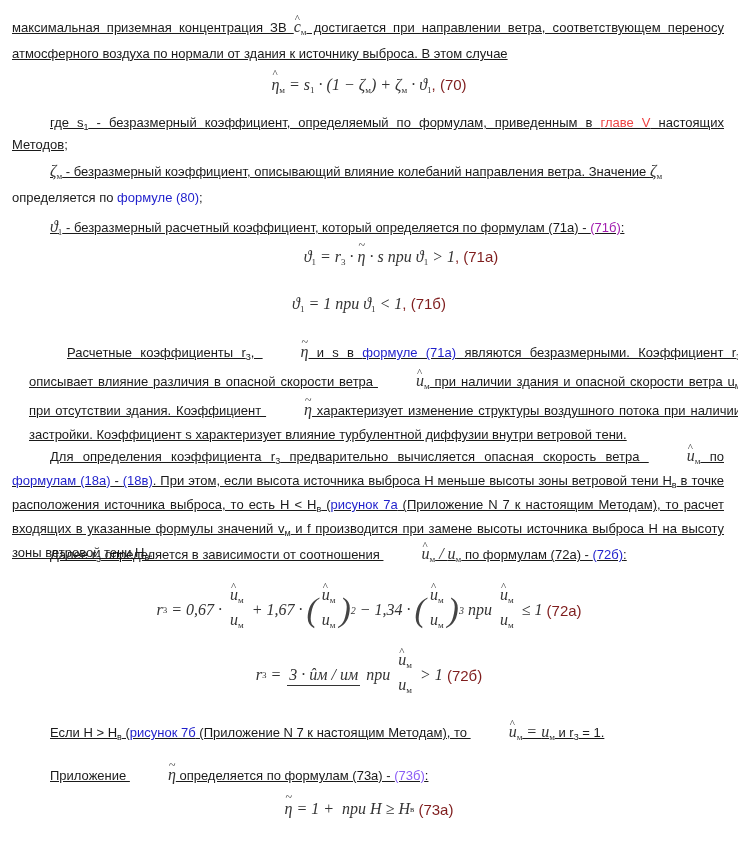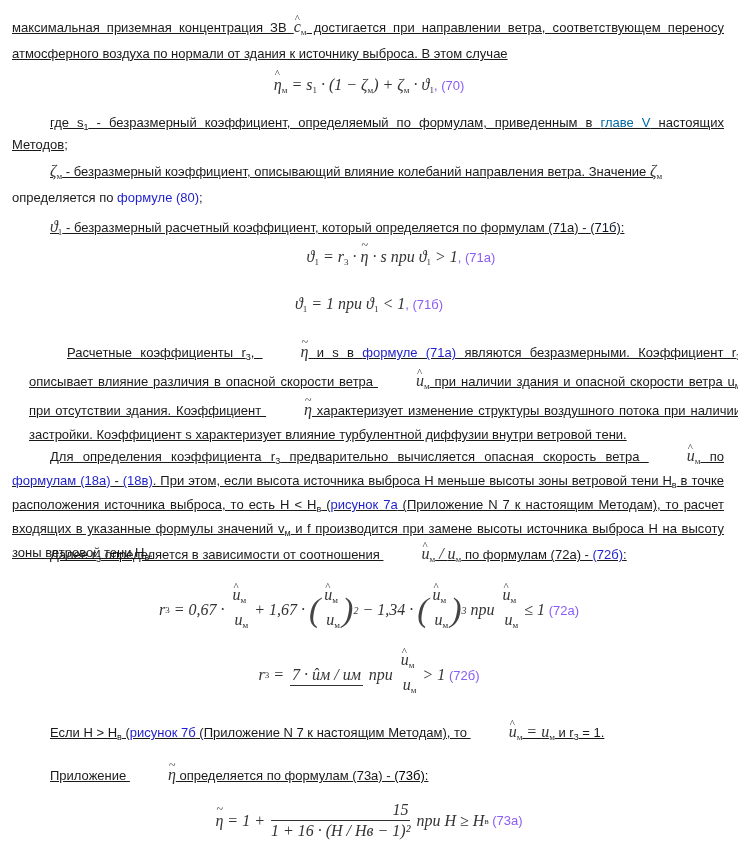--- a/index.html
+++ b/index.html
@@ -15,51 +15,51 @@
   .indent { text-indent: 38px; }
   a.link { color: #1f1fcc; text-decoration: none; }
   .m { font-family: "Liberation Serif", serif; font-style: italic; font-size: 16px; color: #333; }
   .mr { font-family: "Liberation Serif", serif; font-size: 16px; color: #333; }
   .sub { font-size: 9px; vertical-align: -3px; font-style: normal; }
   .hat { position: relative; display: inline-block; }
   .hat::before { content: "^"; position: absolute; left: 1px; top: -9px; font-size: 11px; font-style: normal; }
   .tilde { position: relative; display: inline-block; }
   .tilde::before { content: "~"; position: absolute; left: 1px; top: -10px; font-size: 12px; font-style: normal; }
   .eq { position: absolute; left: 0; width: 738px; text-align: center; white-space: nowrap; }
-  .eqnum { font-family: "Liberation Sans", sans-serif; font-size: 13px; font-style: normal; color: #8b5cf6; }
+  .eqnum { font-family: "Liberation Sans", sans-serif; font-size: 15px; font-style: normal; color: #7f1d1d; }
   .frac { display: inline-block; vertical-align: middle; text-align: center; margin: 0 2px; }
-  .frac > span { display: block; line-height: 20px; text-align: right; }
+  .frac > span { display: block; line-height: 20px; }
   .frac > .num { border-bottom: 1px solid #333; padding: 0 2px; }
   .paren { font-size: 34px; font-family: "Liberation Serif", serif; font-weight: 100; vertical-align: middle; color: #444; }
   .sup-after { font-size: 10px; vertical-align: 22px; font-family: "Liberation Serif", serif; }
 </style>
 </head>
 <body>
 
 <div class="page">
 
   <div class="p" style="top:16px;">
     <span>максимальная приземная концентрация ЗВ </span><span class="m"><span class="hat">c</span><span class="sub">м</span></span><span> достигается при направлении ветра, соответствующем переносу атмосферного воздуха по нормали от здания к источнику выброса. В этом случае</span>
   </div>
 
   <div class="eq" style="top:76px;">
     <span class="m"><span class="hat">η</span><span class="sub">м</span><span class="mr"> = </span><span>s</span><span class="sub">1</span><span class="mr"> · </span><span class="mr">(1 − </span><span>ζ</span><span class="sub">м</span><span class="mr">) + </span><span>ζ</span><span class="sub">м</span><span class="mr"> · </span><span>ϑ</span><span class="sub">1</span></span><span class="eqnum">, (70)</span>
   </div>
 
   <div class="p tight indent" style="top:114px;">
-    <span>где s</span><span class="sub">1</span><span> - безразмерный коэффициент, определяемый по формулам, приведенным в </span><a class="link" href="#" style="color: #0369a1;">главе V</a><span> настоящих Методов;</span>
+    <span>где s</span><span class="sub">1</span><span> - безразмерный коэффициент, определяемый по формулам, приведенным в </span><a class="link" href="#" style="color: #ef4444;">главе V</a><span> настоящих Методов;</span>
   </div>
 
   <div class="p indent" style="top:160px;">
     <span class="m"><span>ζ</span><span class="sub">м</span></span><span> - безразмерный коэффициент, описывающий влияние колебаний направления ветра. Значение </span><span class="m"><span>ζ</span><span class="sub">м</span></span><br>
     <span style="display:inline-block; margin-left:-38px;"><span>определяется по </span><a class="link" href="#" style="color: rgb(31, 31, 204);">формуле (80)</a><span>;</span></span>
   </div>
 
   <div class="p indent" style="top:216px;">
-    <span class="m"><span>ϑ</span><span class="sub">1</span></span><span> - безразмерный расчетный коэффициент, который определяется по формулам (71а) - </span><a class="link" href="#" style="color: #0f172a;">(71б)</a><span>:</span>
+    <span class="m"><span>ϑ</span><span class="sub">1</span></span><span> - безразмерный расчетный коэффициент, который определяется по формулам (71а) - </span><a class="link" href="#" style="color: #a21caf;">(71б)</a><span>:</span>
   </div>
 
   <div class="eq" style="top:248px;padding-left:32px;">
     <span class="m"><span>ϑ</span><span class="sub">1</span><span> = r</span><span class="sub">3</span><span class="mr"> · </span><span class="tilde">η</span><span> · s </span><span class="mr">при </span><span>ϑ</span><span class="sub">1</span><span class="mr"> &gt; 1</span></span><span class="eqnum">, (71а)</span>
   </div>
 
   <div class="eq" style="top:295px;">
     <span class="m"><span>ϑ</span><span class="sub">1</span><span class="mr"> = 1 </span><span class="mr">при </span><span>ϑ</span><span class="sub">1</span><span class="mr"> &lt; 1</span></span><span class="eqnum">, (71б)</span>
   </div>
 
@@ -109,48 +109,44 @@
       <span class="eqnum" style="white-space:pre;"> (72а)</span>
     </span>
   </div>
 
   <div class="eq" style="top:650px;">
     <span class="m" style="display:inline-flex; align-items:center;">
       <span>r</span>
         <span class="sub">3</span>
       <span class="mr" style="white-space:pre;"> = </span>
       <span class="frac mr">
-          <span class="num">7 · ûм / uм</span>
+          <span class="num">3 · ûм / uм</span>
         </span>
       <span class="mr" style="white-space:pre;"> при </span>
       <span class="frac">
           <span class="num" style="border-bottom:none;"><span class="hat">u</span><span class="sub">м</span></span>
           <span><span>u</span><span class="sub">м</span></span>
         </span>
       <span class="mr" style="white-space:pre;"> &gt; 1</span>
       <span class="eqnum" style="white-space:pre;"> (72б)</span>
     </span>
   </div>
 
   <div class="p indent" style="top:721px;">
     <span>Если H &gt; H</span><span class="sub">в</span><span> (</span><a class="link" href="#" style="color: rgb(31, 31, 204);">рисунок 7б</a><span> (Приложение N 7 к настоящим Методам), то </span><span class="m"><span class="hat">u</span><span class="sub">м</span><span class="mr"> = </span><span>u</span><span class="sub">м</span></span><span> и r</span><span class="sub">3</span><span> = 1.</span>
   </div>
 
   <div class="p indent" style="top:764px;">
-    <span>Приложение </span><span class="m tilde">η</span><span> определяется по формулам (73а) - </span><a class="link" href="#" style="color: #000000;">(73б)</a><span>:</span>
+    <span>Приложение </span><span class="m tilde">η</span><span> определяется по формулам (73а) - </span><a class="link" href="#" style="color: #8b5cf6;">(73б)</a><span>:</span>
   </div>
 
   <div class="eq" style="top:800px;">
     <span class="m" style="display:inline-flex; align-items:center;">
       <span class="tilde">η</span>
       <span class="mr" style="white-space:pre;"> = 1 + </span>
-      <span class="frac mr">
-          <span class="num">15</span>
-          <span>1 + 16 · (H / Hв − 1)²</span>
-        </span>
       <span class="mr" style="white-space:pre;"> при </span>
       <span>H ≥ H</span>
         <span class="sub">в</span>
       <span class="eqnum" style="white-space:pre;"> (73а)</span>
     </span>
   </div>
 
 </div>
 
 </body></html>

